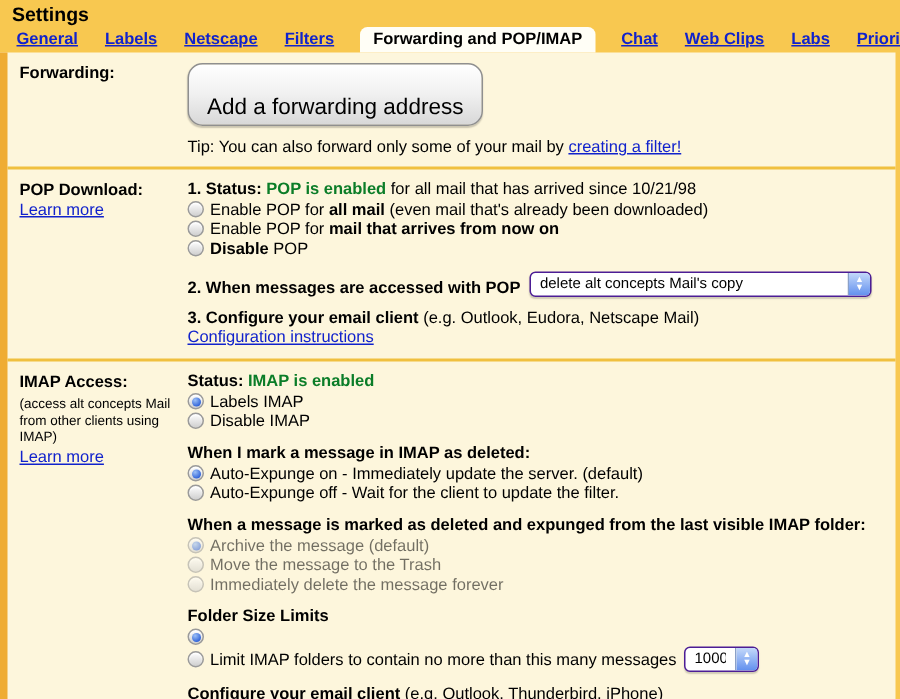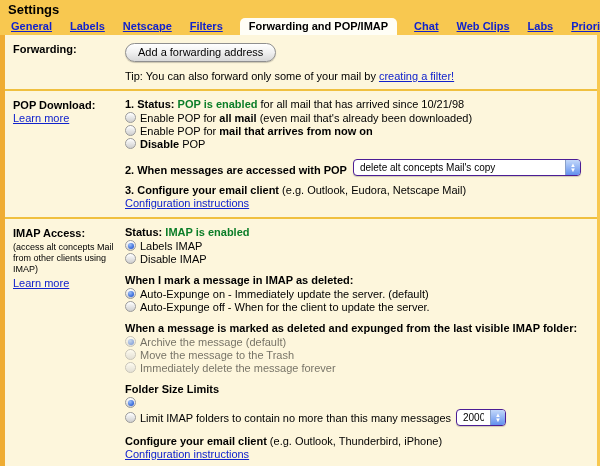--- a/index.html
+++ b/index.html
@@ -64,22 +64,22 @@
     width: 15px; height: 15px; margin-left: 6px; flex: none;
     border-left: 1px solid #8aa0c8; border-radius: 0 3px 3px 0;
     background: linear-gradient(#c3d8fa, #6290ee);
     color: #fff; font-size: 6px; line-height: 5px; text-align: center;
     display: flex; flex-direction: column; justify-content: center;
   }
   .sel-pop { width: 228px; }
   .sel-count { width: 50px; margin-left: 5px; }
   
   .aqua-btn {
-    font-family: "Liberation Sans", sans-serif; font-size: 11px;
-    border: 1px solid #8f8f8f; border-radius: 10px; padding: 2px 12px 3px;
+    font-family: "Liberation Sans", sans-serif; font-size: 15px;
+    border: 1px solid #8f8f8f; border-radius: 10px; padding: 20px 12px 3px;
     background: linear-gradient(#ffffff, #f0f0f0 50%, #d8d8d8);
     box-shadow: 0 1px 1px rgba(0,0,0,.2); cursor: pointer; color: #000;
   }
   .tipline { margin-top: 8px; line-height: 12px; }
   .btnline { line-height: 20px; }
 </style>
 </head>
 <body>
 
 <div class="header">
@@ -176,21 +176,21 @@
         <span>Disable IMAP</span>
       </div>
 
       <div class="grouphead">When I mark a message in IMAP as deleted:</div>
       <div class="radio-row">
         <span class="radio sel"></span>
         <span>Auto-Expunge on - Immediately update the server. (default)</span>
       </div>
       <div class="radio-row">
         <span class="radio"></span>
-        <span>Auto-Expunge off - When for the client to update the server.</span>
+        <span>Auto-Expunge off - Wait for the client to update the filter.</span>
       </div>
 
       <div class="grouphead">When a message is marked as deleted and expunged from the last visible IMAP folder:</div>
       <div class="radio-row dim">
         <span class="radio sel"></span>
         <span>Archive the message (default)</span>
       </div>
       <div class="radio-row dim">
         <span class="radio"></span>
         <span>Move the message to the Trash</span>
@@ -201,21 +201,21 @@
       </div>
 
       <div class="grouphead">Folder Size Limits</div>
       <div class="radio-row">
         <span class="radio sel"></span>
       </div>
       <div class="radio-row">
         <span class="radio"></span>
         <span>Limit IMAP folders to contain no more than this many messages</span>
         <span class="aqua-select sel-count">
-          <span class="val">2000</span>
+          <span class="val">1000</span>
           <span class="stepper">
               <span>▲</span>
               <span>▼</span>
             </span>
         </span>
       </div>
 
       <div class="grouphead">
         <b>Configure your email client</b><span style="font-weight:normal"> (e.g. Outlook, Thunderbird, iPhone)</span>
       </div>

